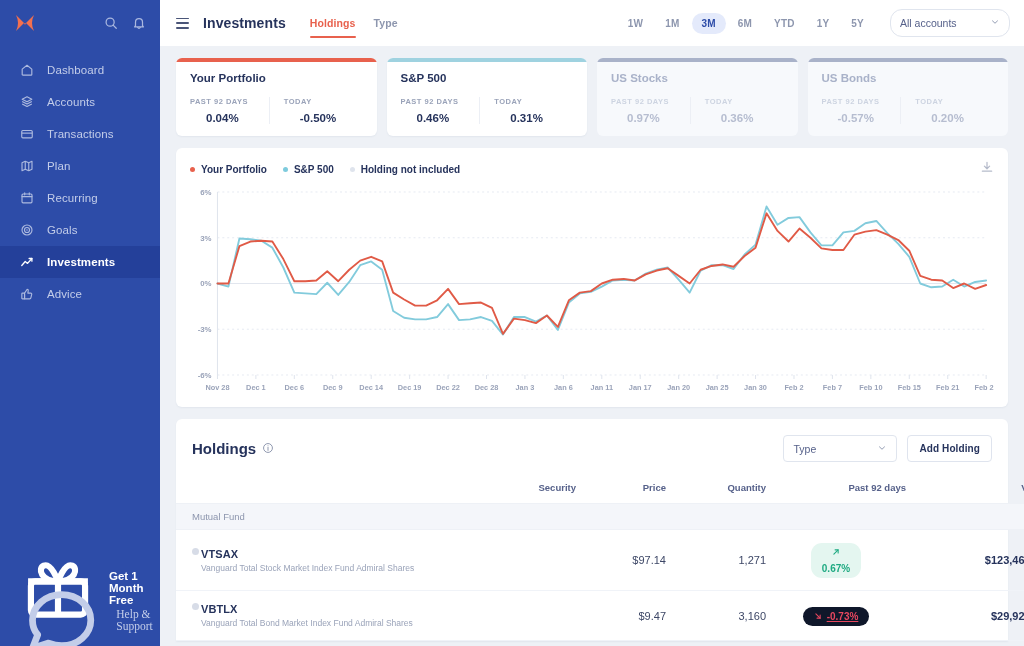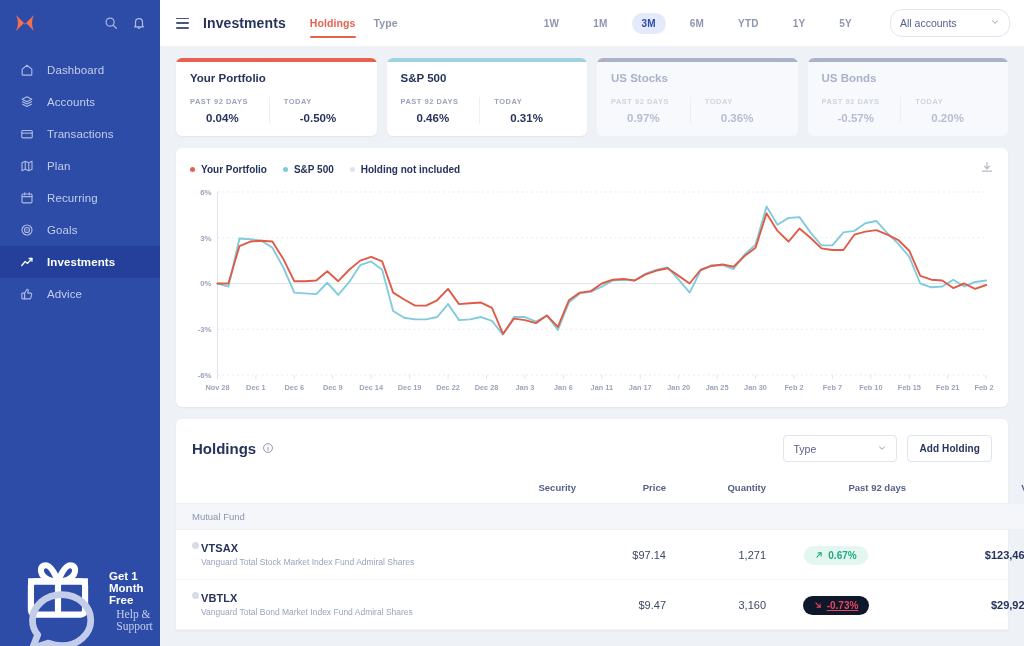--- a/index.html
+++ b/index.html
@@ -79,21 +79,21 @@
   .tabs { display: flex; gap: 18px; margin-left: 24px; align-items:center; height:46px;}
   .tab {
     font-size: 10.5px; color: #8d96ae; cursor: pointer; font-weight:bold;
     height: 46px; display:flex; align-items:center; position:relative;
     letter-spacing:.1px;
   }
   .tab.active { color: #e8614d; }
   .tab.active:after {
     content:""; position:absolute; left:0; right:0; bottom:8px; height:2px; background:#e8614d; border-radius:2px;
   }
-  .ranges { margin-left: auto; display: flex; align-items: center; gap: 14px; }
+  .ranges { margin-left: auto; display: flex; align-items: center; gap: 2px; }
   .range {
     font-size: 10px; font-weight: bold; color: #8d96ae;
     padding: 5px 10px; border-radius: 12px; cursor: pointer; letter-spacing:.2px;
   }
   .range.active { background: #e4eafb; color: #2d4ca8; }
   .acct-select {
     margin-left: 14px; width: 120px; height: 28px;
     border: 1px solid #e0e5ee; border-radius: 12px; background:#fff;
     display: flex; align-items: center; padding: 0 9px;
     font-size: 10.5px; color: #56618a; cursor: pointer;
@@ -181,21 +181,21 @@
   .sec-cell { padding-left: 16px !important; display:flex; gap:2px; }
   .secdot { width: 7px; height: 7px; border-radius:50%; background:#d7dce7; flex-shrink:0; }
   .sym { font-size: 11px; font-weight: bold; color:#26335c; letter-spacing:.1px;}
   .sname { font-size: 8.5px; color:#9aa3b9; margin-top: 3px; }
   .num { text-align:right; font-size: 11px; color:#3d4766; }
   .chg-cell { text-align:center; }
   .pill {
     display:inline-flex; align-items:center; gap:5px;
     padding: 4px 11px; border-radius: 11px; font-size: 10px; font-weight:bold;
   }
-  .pill.up { background:#e4f6f0; color:#1faa82; }
+  .pill.up { background:#e4f6f0; color:#1faa82;flex-direction:column; }
   .pill.down { background:#0f172a; color:#e8475f;text-decoration:underline; }
   .val { text-align:right; font-size: 11px; color:#26335c; font-weight:bold;}
 </style>
 </head>
 <body>
 
 <div class="app">
 
   <aside class="sidebar">
     <div class="sb-top">

